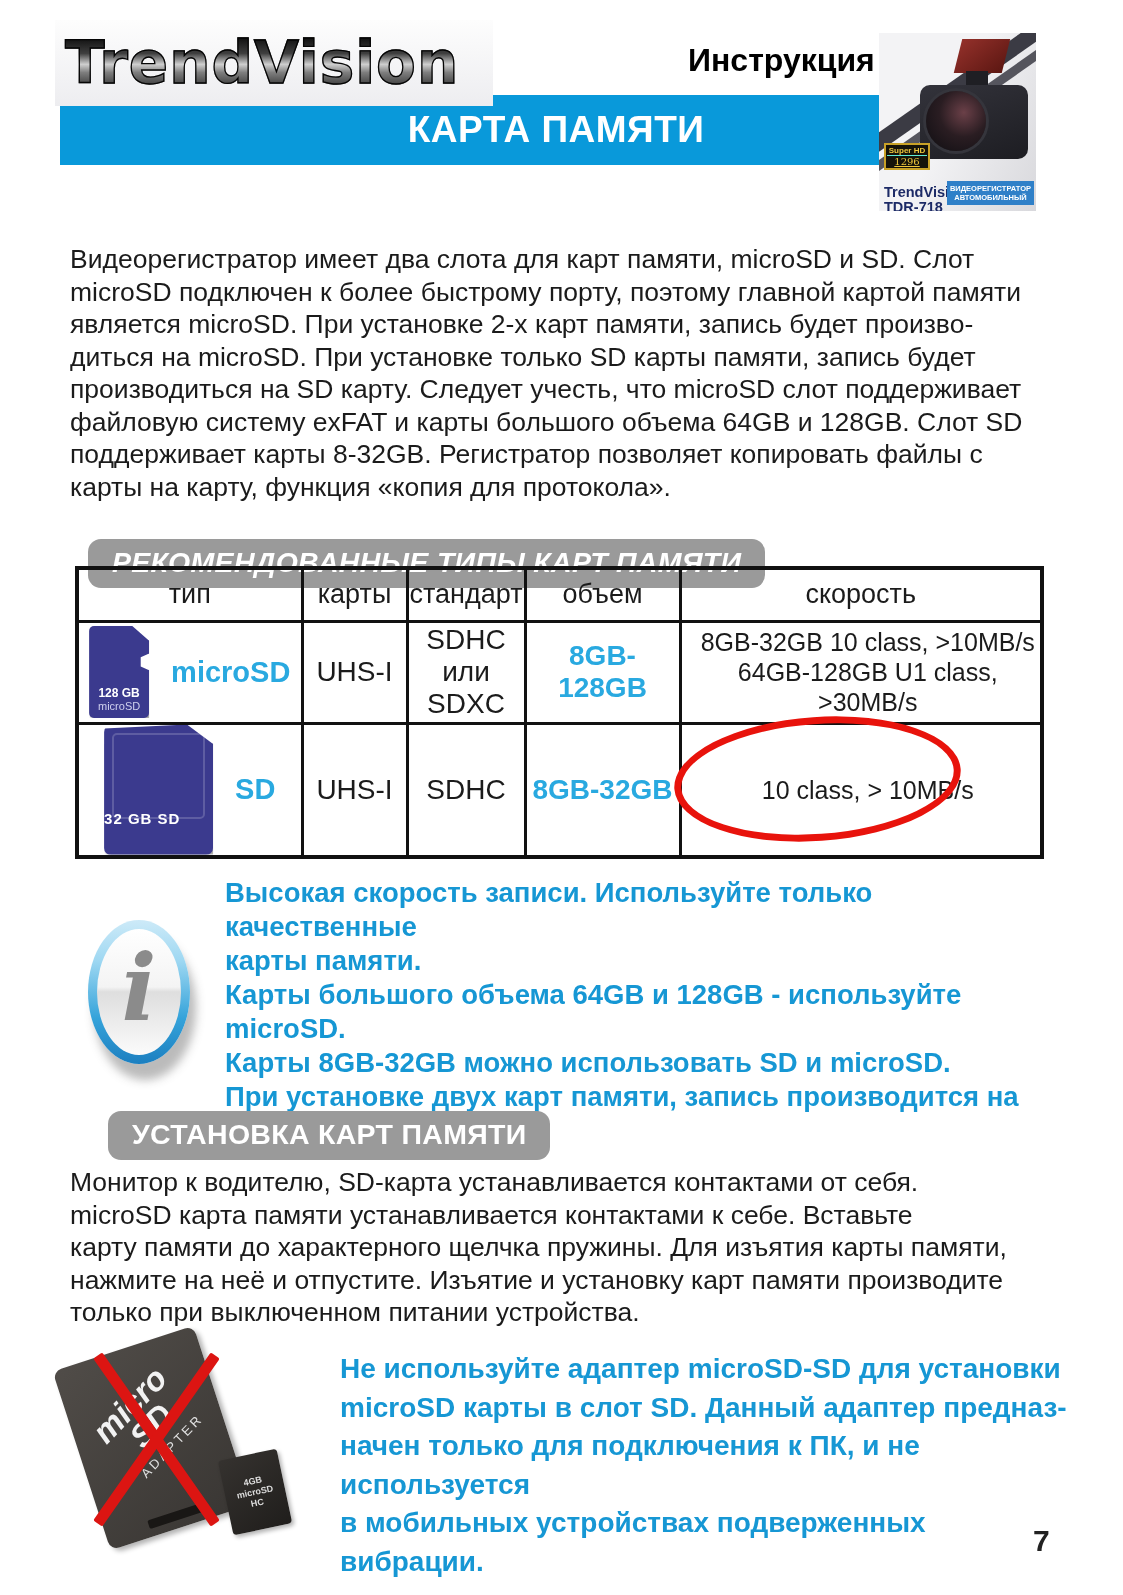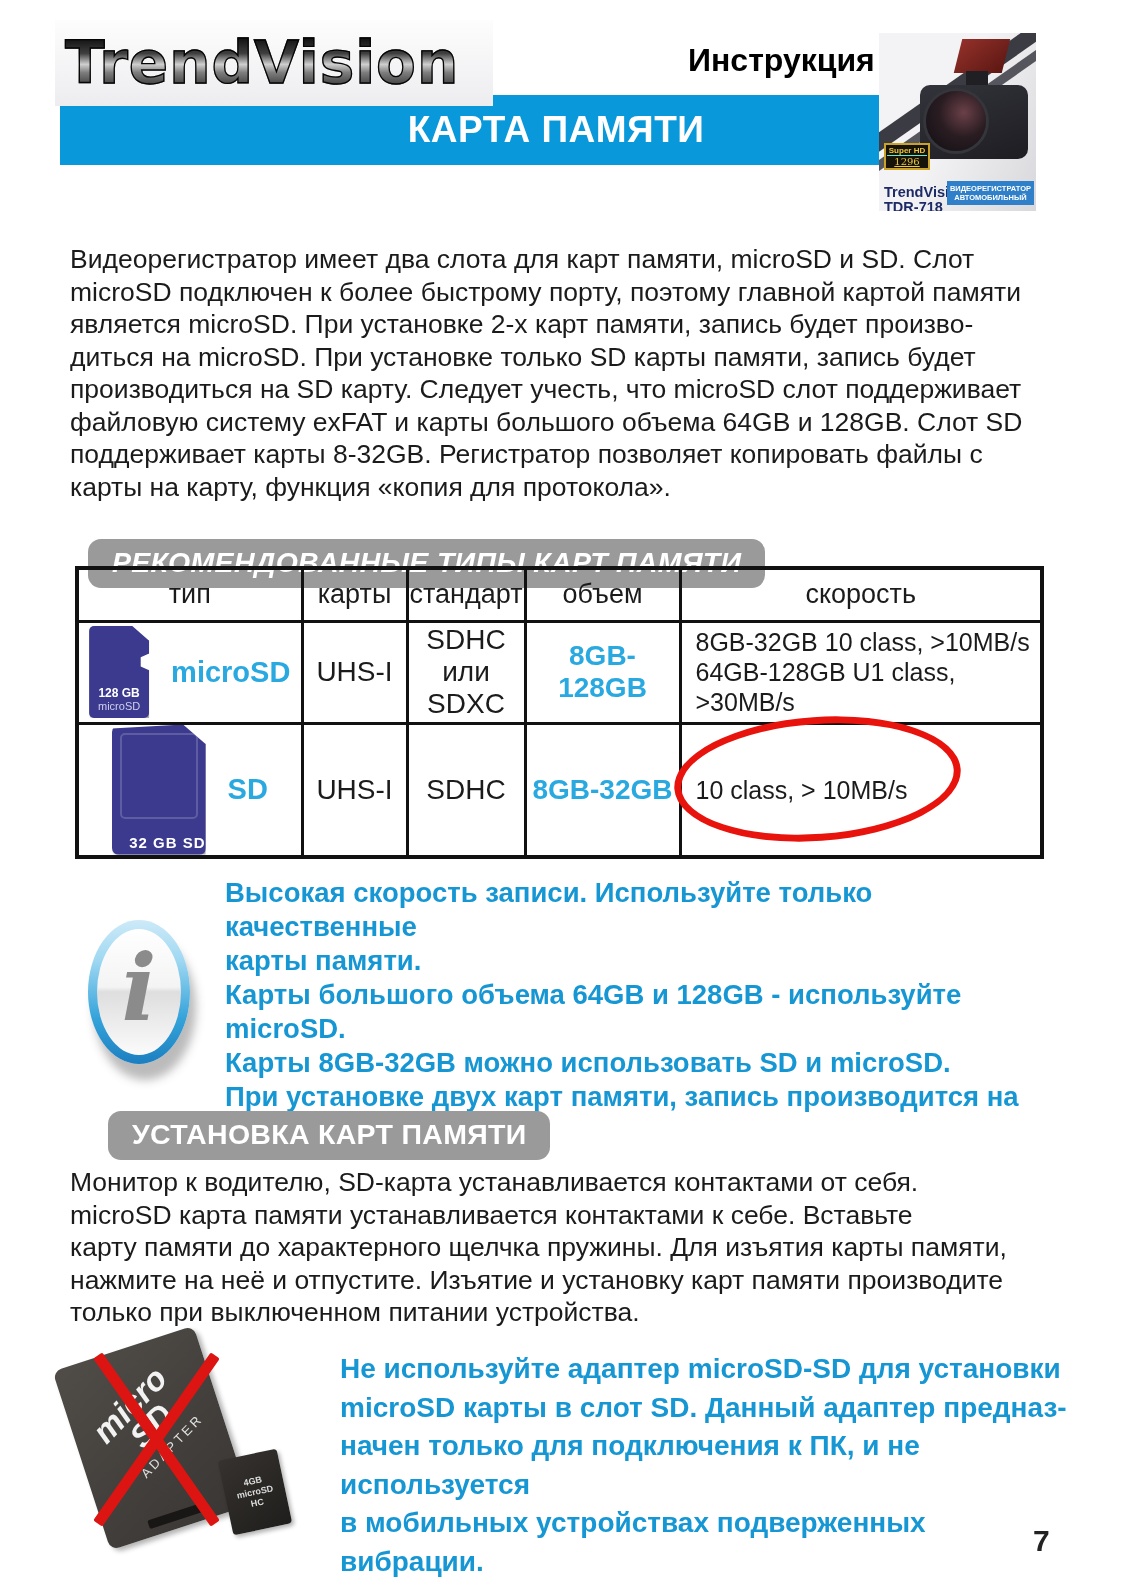--- a/index.html
+++ b/index.html
@@ -54,35 +54,35 @@
 
   
   .spec-table { position:absolute; left:75px; top:566px; width:965px; border-collapse:collapse;
     border:4px solid #111; table-layout:fixed; }
   .spec-table th, .spec-table td { border:3px solid #111; color:#1b1b1b; text-align:center; vertical-align:middle; }
   .spec-table th { height:53px; font-size:27px; font-weight:normal; }
   .spec-table tr.r1 td { height:102px; }
   .spec-table tr.r2 td { height:110px; }
   .spec-table td { font-size:28px; }
   .pre { white-space:pre-line; }
-  td.speed { text-align:left; padding-left:14px; font-size:25px; line-height:30px; position:relative; }
+  td.speed { text-align:center; padding-left:14px; font-size:25px; line-height:30px; position:relative; }
   .vol-text, .type-label { color:#29a9e0; font-weight:bold; }
   .type-label { font-size:29px; }
   td.type-cell { padding:0 6px; }
   .type-wrap { display:flex; align-items:center; justify-content:center; gap:22px; }
 
   
   .msd-card { width:60px; height:92px; background:#3b3a8e; border-radius:5px;
     clip-path:polygon(0 0, 72% 0, 100% 16%, 100% 30%, 86% 34%, 86% 44%, 100% 48%, 100% 100%, 0 100%);
     display:flex; flex-direction:column; justify-content:flex-end; padding-bottom:6px; box-shadow:2px 3px 3px rgba(0,0,0,.35); }
   .msd-top { font-size:12px; font-weight:bold; color:#fff; }
   .msd-bot { font-size:11px; color:#cfd0ee; }
-  .sd-card { width:94px; height:130px; background:#3b3a8e; border-radius:7px;
+  .sd-card { width:109px; height:130px; background:#3b3a8e; border-radius:7px;
     clip-path:polygon(0 3%, 76% 0, 100% 15%, 100% 100%, 0 100%);
-    display:flex; align-items:flex-end; justify-content:flex-end; padding-bottom:4px; box-shadow:2px 3px 3px rgba(0,0,0,.35); position:relative; }
+    display:flex; align-items:flex-end; justify-content:flex-start; padding-bottom:28px; box-shadow:2px 3px 3px rgba(0,0,0,.35); position:relative; }
   .sd-card::before { content:""; position:absolute; inset:8px 8px 36px 8px; border:2px solid rgba(255,255,255,.18); border-radius:5px; }
   .sd-label { font-size:15px; font-weight:bold; color:#fff; letter-spacing:1px; }
 
   .red-ellipse { position:absolute; left:-8px; top:-8px; width:287px; height:124px;
     border:7px solid #e8130c; border-radius:50%; transform:rotate(-4deg); pointer-events:none; }
 
   
   .info-icon { position:absolute; left:88px; top:920px; width:102px; height:144px; border-radius:50%;
     background:linear-gradient(180deg,#cdeaf8 0%,#9fd8f2 28%,#35a3da 68%,#1c7fc0 100%);
     box-shadow:6px 16px 10px rgba(60,60,60,.35); }

